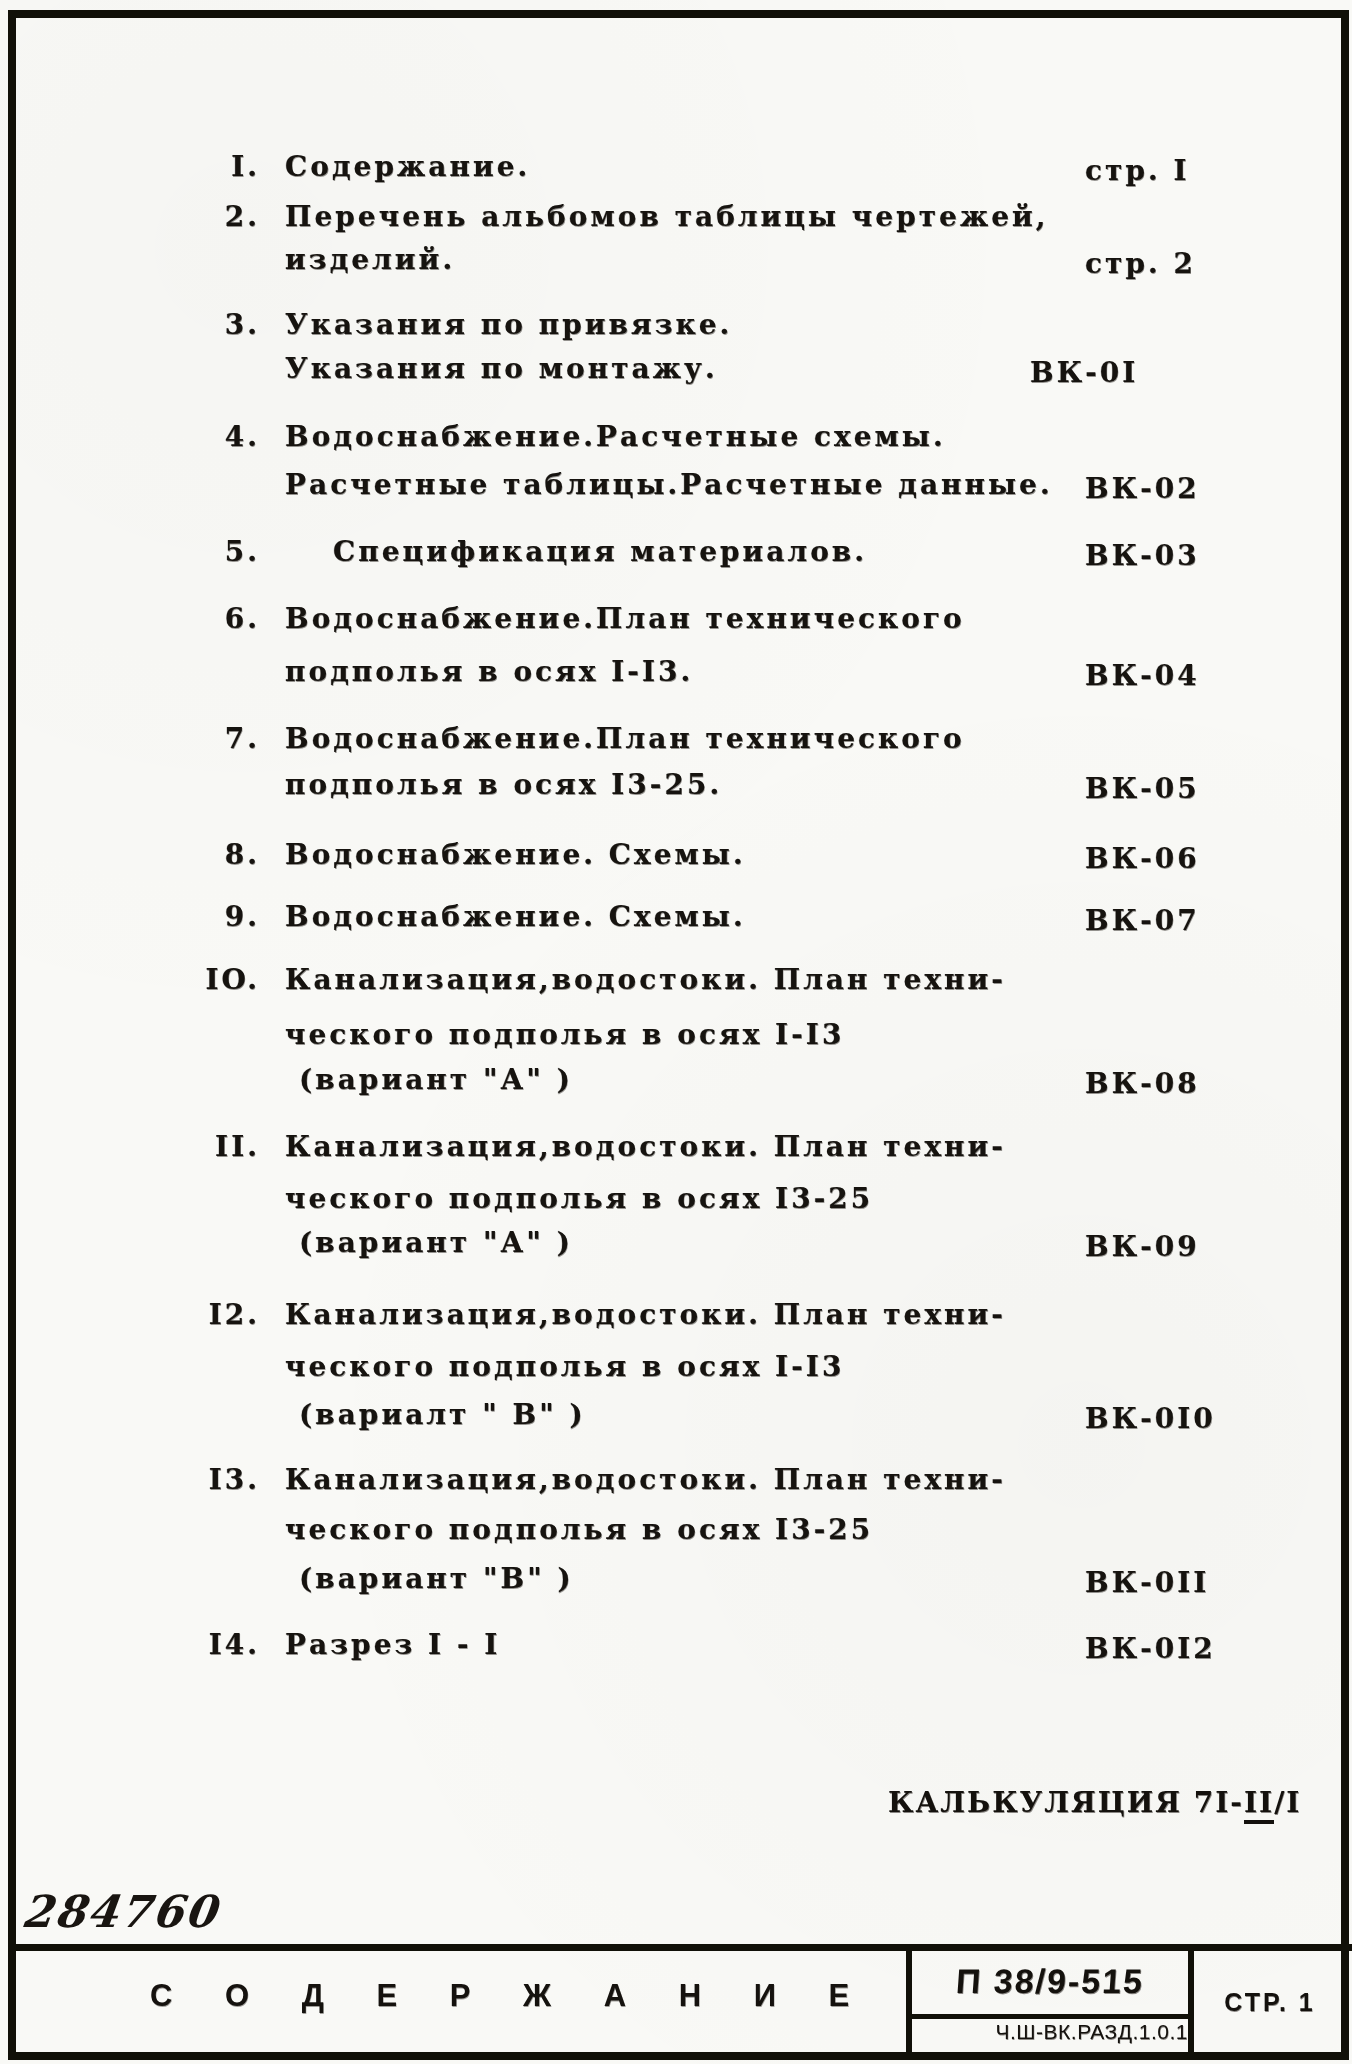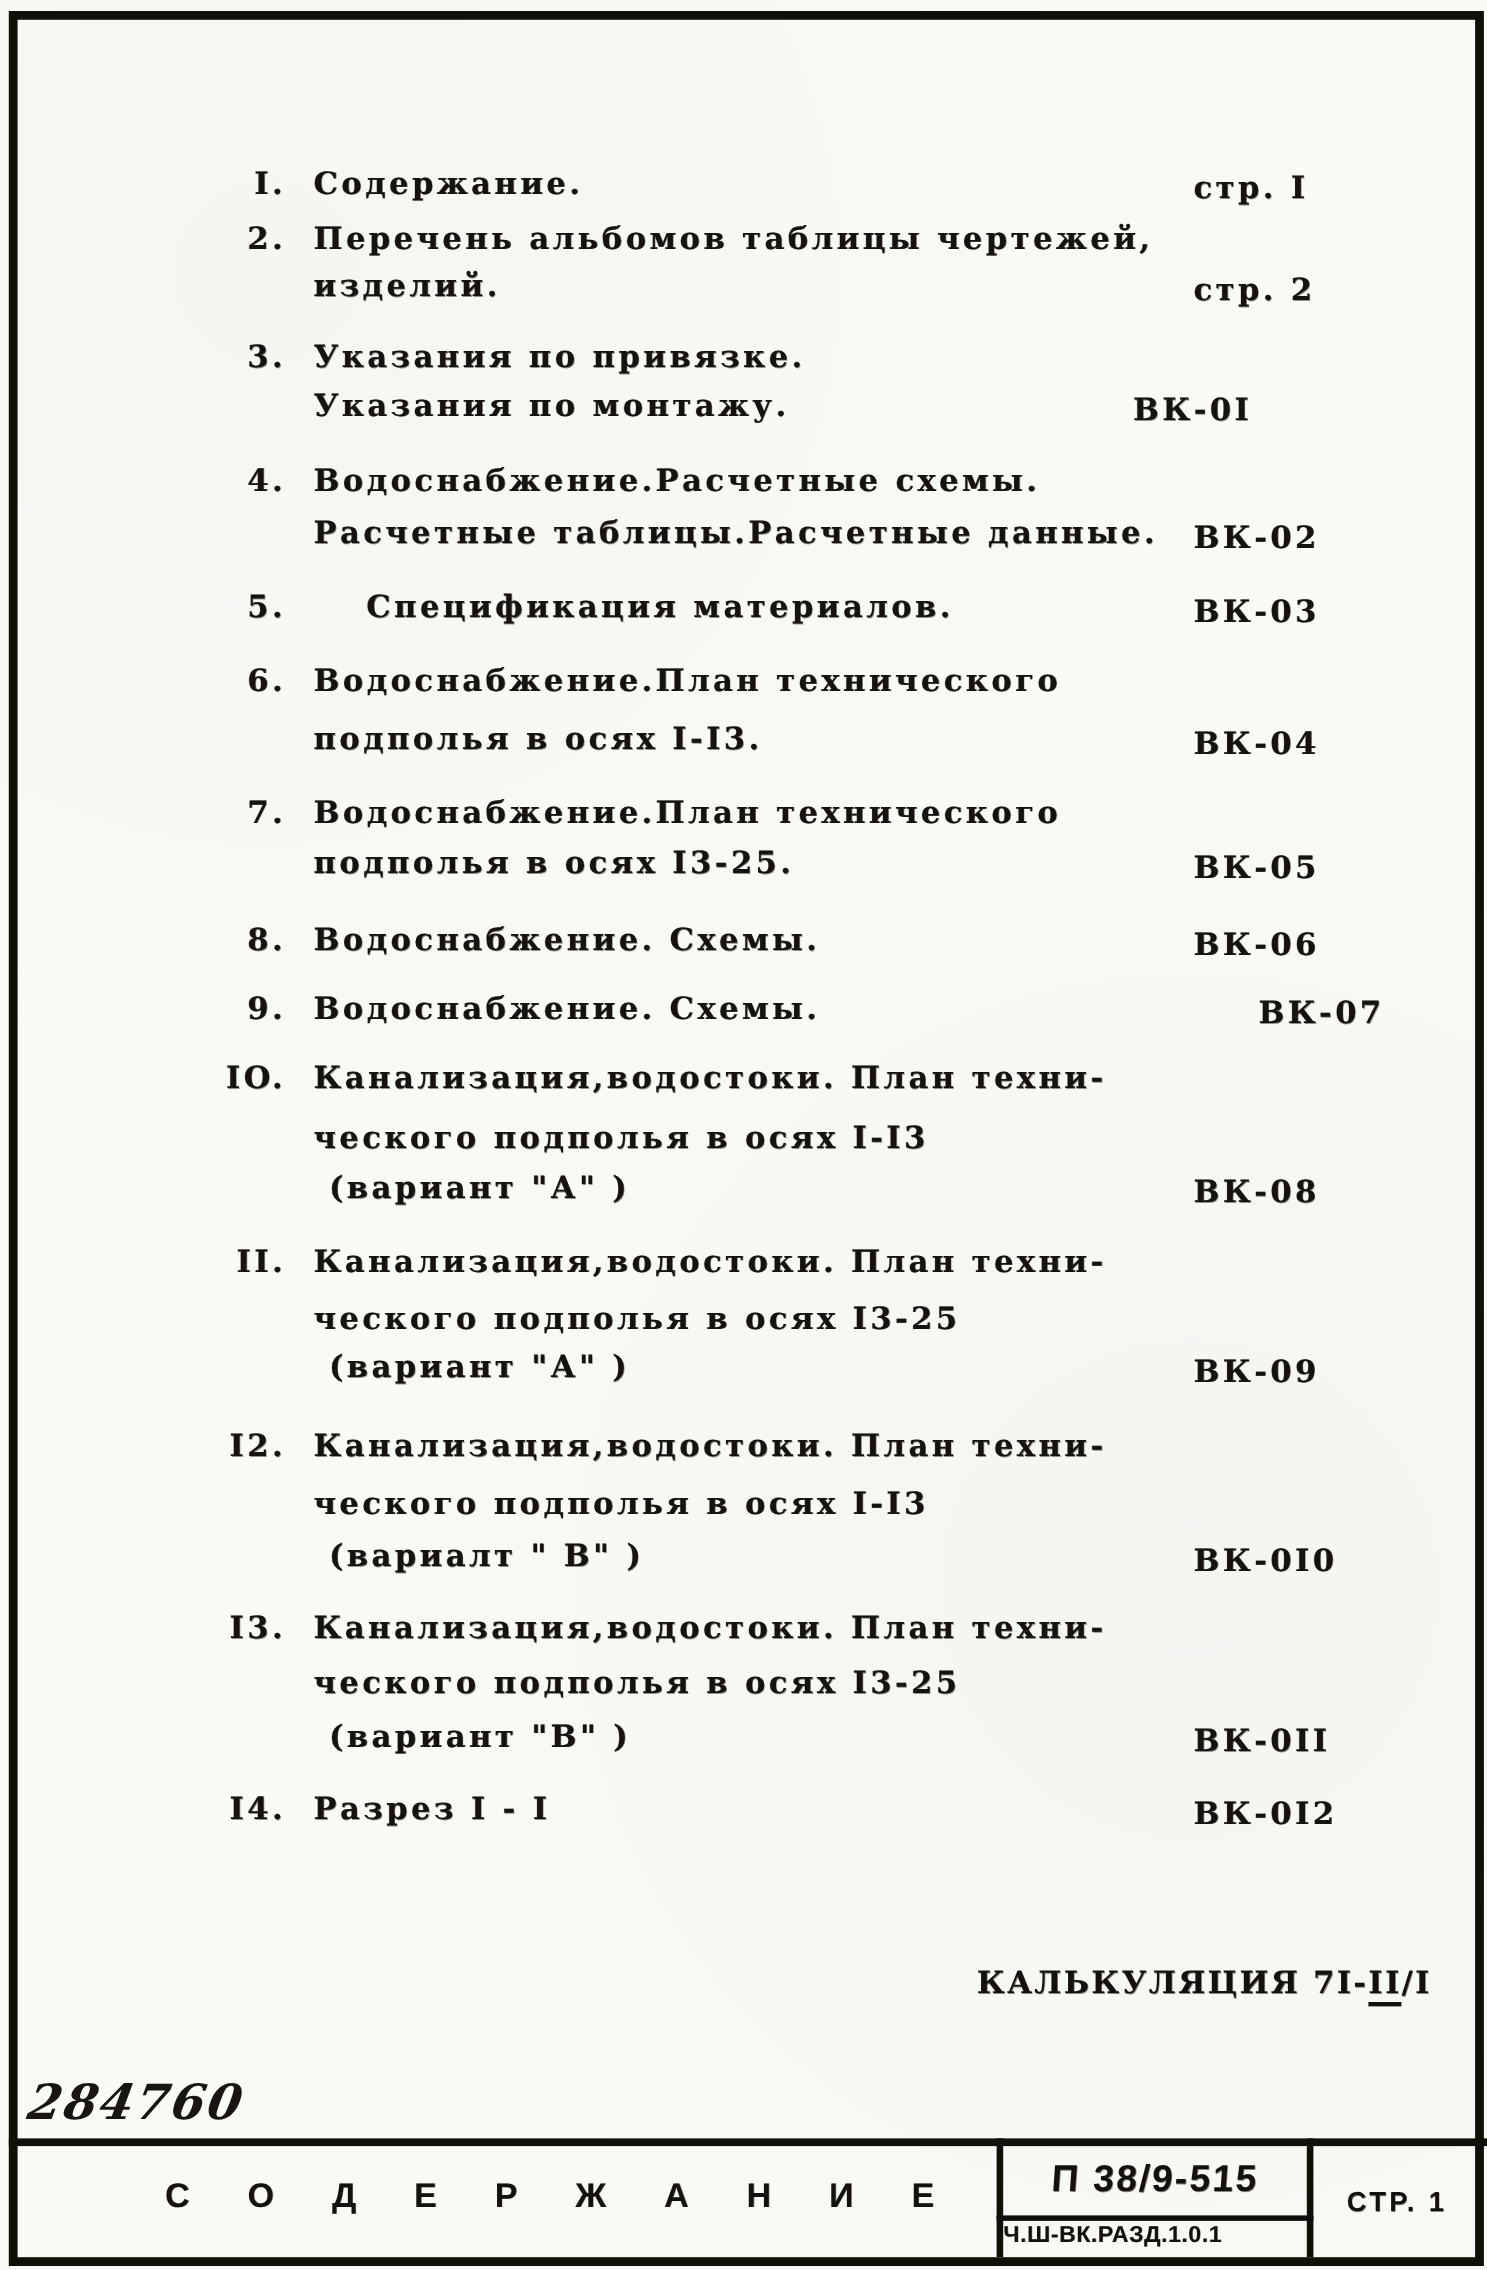--- a/index.html
+++ b/index.html
@@ -68,22 +68,22 @@
     position:absolute;left:912px;top:1962px;width:276px;
     font-family:"Liberation Sans", sans-serif;
     font-weight:700;font-size:34px;letter-spacing:2px;
     color:#14110d;text-align:center;white-space:nowrap;
     transform:skewX(-4deg);
     text-shadow:0.8px 0.8px 0 rgba(25,20,15,0.5);
   }
   .tb-code{
     position:absolute;left:912px;top:2020px;width:276px;
     font-family:"Liberation Sans", sans-serif;
-    font-weight:700;font-size:21px;letter-spacing:0.5px;
-    color:#14110d;text-align:left;white-space:nowrap;
+    font-weight:400;font-size:21px;letter-spacing:0.5px;
+    color:#14110d;text-align:right;white-space:nowrap;
     text-shadow:0.5px 0.5px 0 rgba(25,20,15,0.5);
   }
   .tb-page{
     position:absolute;left:1194px;top:1988px;width:152px;
     font-family:"Liberation Sans", sans-serif;
     font-weight:700;font-size:25px;letter-spacing:3px;
     color:#14110d;text-align:center;white-space:nowrap;
     text-shadow:0.5px 0.5px 0 rgba(25,20,15,0.5);
   }
 </style>
@@ -118,21 +118,21 @@
       <div class="tw" style="left: 1085px; top: 659px;">ВК-04</div>
       <div class="tw num" style="left: 175px; width: 85px; top: 722px;">7.</div>
       <div class="tw" style="left: 285px; top: 722px;">Водоснабжение.План технического</div>
       <div class="tw" style="left: 285px; top: 768px;">подполья в осях I3-25.</div>
       <div class="tw" style="left: 1085px; top: 772px;">ВК-05</div>
       <div class="tw num" style="left: 175px; width: 85px; top: 838px;">8.</div>
       <div class="tw" style="left: 285px; top: 838px;">Водоснабжение. Схемы.</div>
       <div class="tw" style="left: 1085px; top: 842px;">ВК-06</div>
       <div class="tw num" style="left: 175px; width: 85px; top: 900px;">9.</div>
       <div class="tw" style="left: 285px; top: 900px;">Водоснабжение. Схемы.</div>
-      <div class="tw" style="left: 1144px; top: 904px;">ВК-07</div>
+      <div class="tw" style="left: 1085px; top: 904px;">ВК-07</div>
       <div class="tw num" style="left: 175px; width: 85px; top: 963px;">IO.</div>
       <div class="tw" style="left: 285px; top: 963px;">Канализация,водостоки. План техни-</div>
       <div class="tw" style="left: 285px; top: 1018px;">ческого подполья в осях I-I3</div>
       <div class="tw" style="left: 299px; top: 1063px;">(вариант "А" )</div>
       <div class="tw" style="left: 1085px; top: 1067px;">ВК-08</div>
       <div class="tw num" style="left: 175px; width: 85px; top: 1130px;">II.</div>
       <div class="tw" style="left: 285px; top: 1130px;">Канализация,водостоки. План техни-</div>
       <div class="tw" style="left: 285px; top: 1182px;">ческого подполья в осях I3-25</div>
       <div class="tw" style="left: 299px; top: 1226px;">(вариант "А" )</div>
       <div class="tw" style="left: 1085px; top: 1230px;">ВК-09</div>

